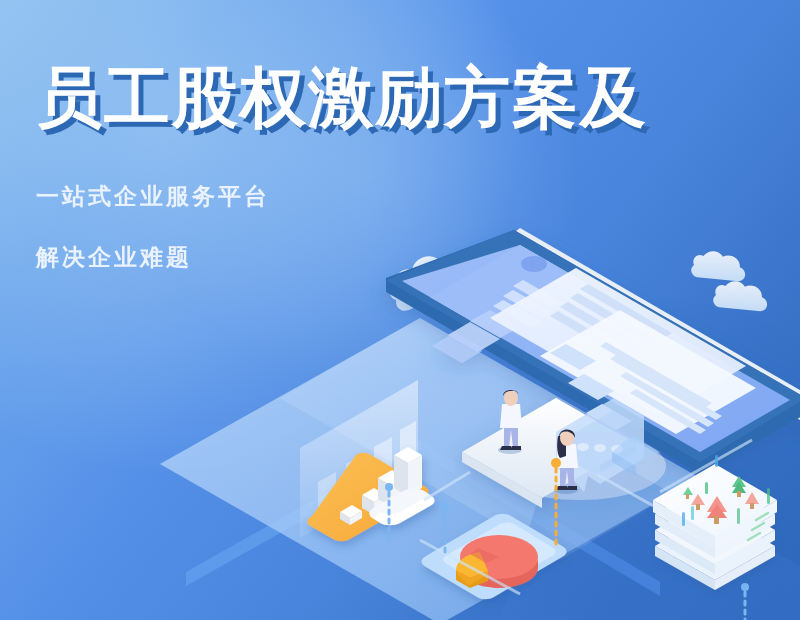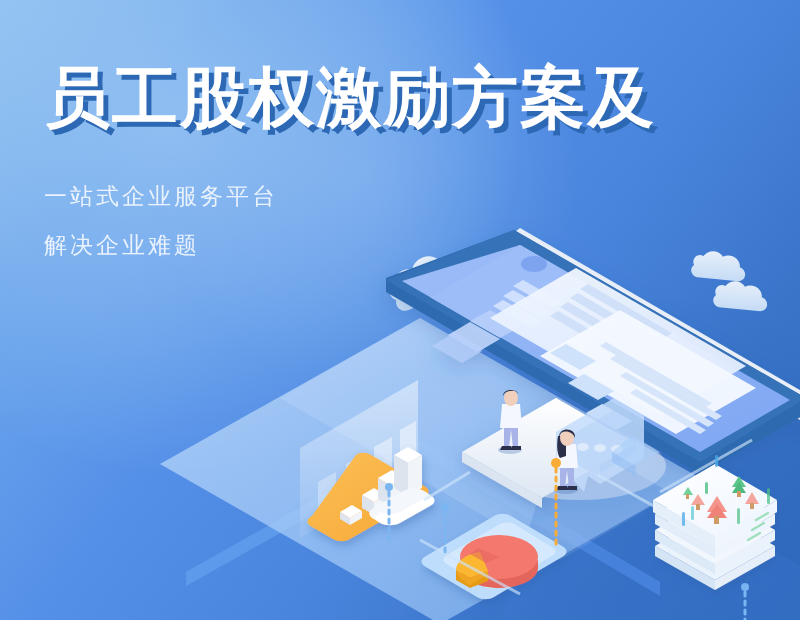--- a/index.html
+++ b/index.html
@@ -34,44 +34,44 @@
     position: absolute;
     right: -120px; bottom: -200px;
     width: 520px; height: 520px;
     border-radius: 50%;
     background: radial-gradient(circle at 50% 50%, rgba(40,98,180,0.30) 0%, rgba(40,98,180,0.12) 55%, rgba(40,98,180,0) 75%);
   }
 
   
   .text-block {
     position: absolute;
-    left: 44px;
+    left: 36px;
     top: 58px;
     z-index: 8;
   }
   .headline {
     color: #ffffff;
     font-size: 66px;
     line-height: 78px;
     font-weight: bold;
     letter-spacing: 2px;
     text-shadow: 5px 5px 0 #2d68b4;
     white-space: nowrap;
   }
   .subtitle-wrap {
     margin-top: 46px;
   }
   .subtitle {
     color: #eaf2fd;
     font-size: 23px;
     line-height: 29px;
     letter-spacing: 3px;
-    font-weight: normal;
-  }
-  .subtitle + .subtitle { margin-top: 20px; }
+    font-weight: bold;
+  }
+  .subtitle + .subtitle { margin-top: 32px; }
 
   
   .illustration {
     position: absolute;
     left: 0; top: 0;
     width: 800px; height: 620px;
     z-index: 5;
     pointer-events: none;
   }
   .illustration svg { display: block; }

